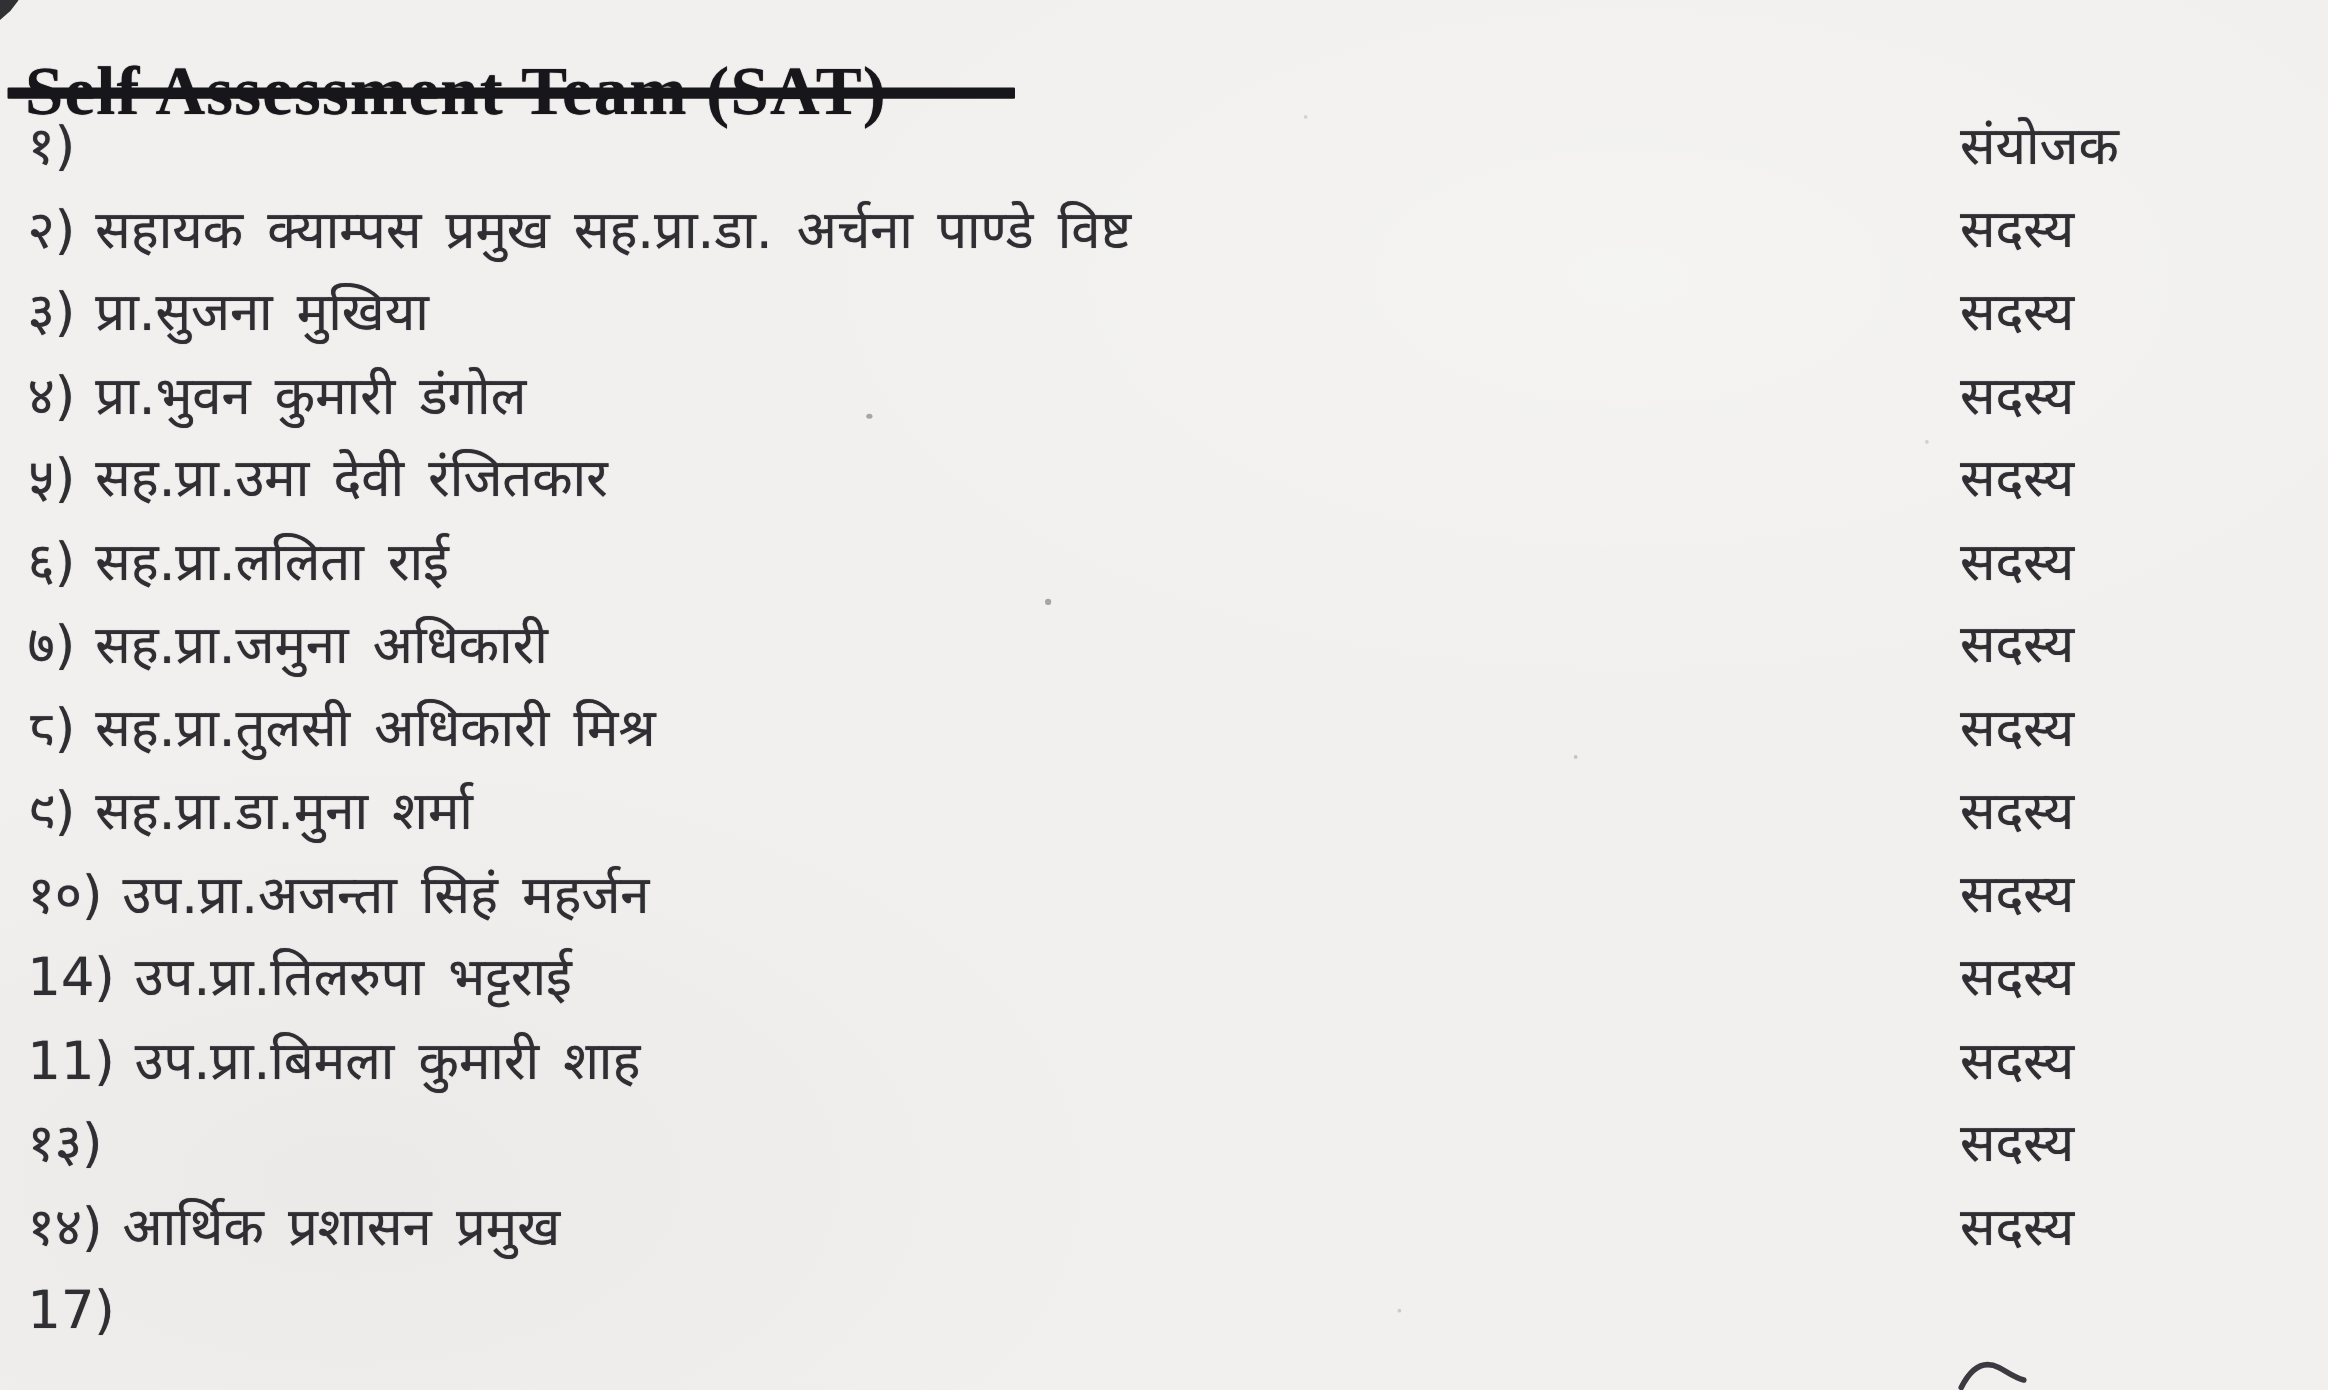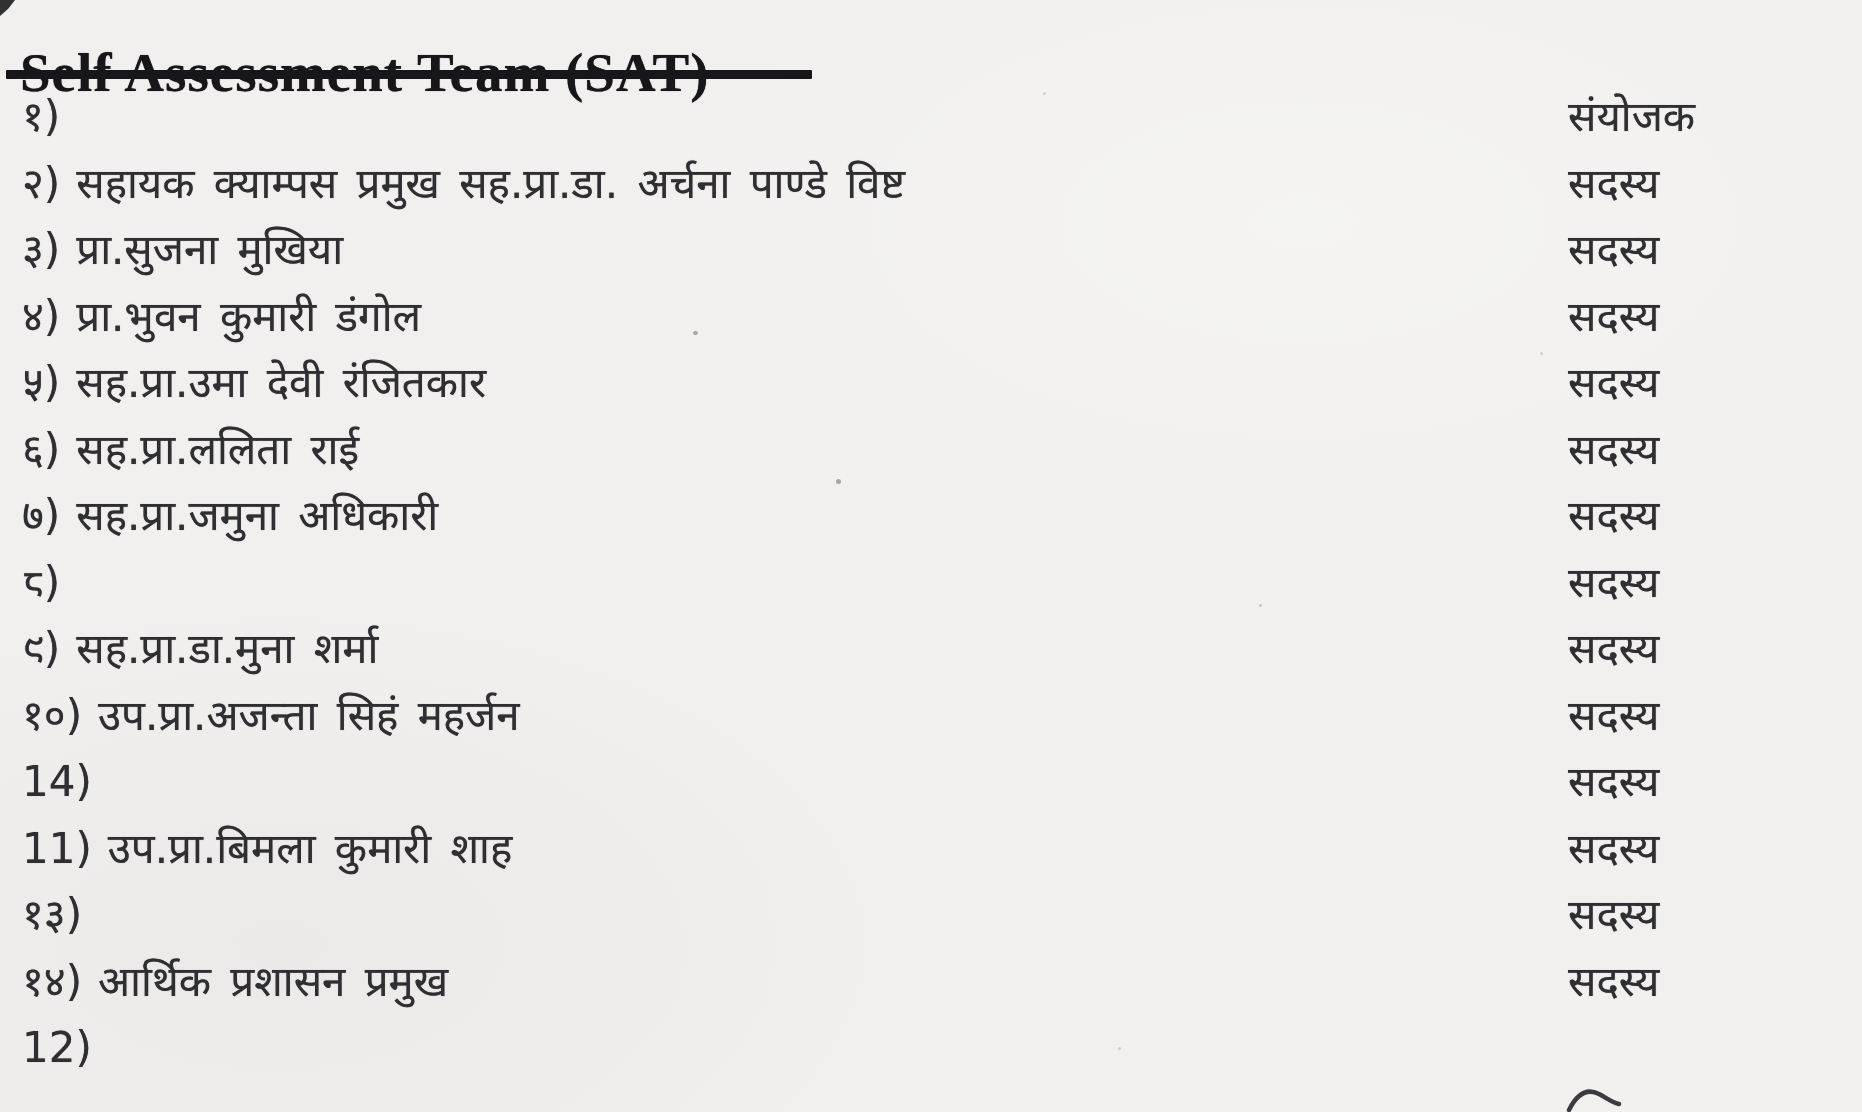--- a/index.html
+++ b/index.html
@@ -128,52 +128,54 @@
     <span class="name">सह.प्रा.ललिता राई</span>
     <span class="role">सदस्य</span>
   </div>
       <div class="row">
     <span class="num">७)</span>
     <span class="name">सह.प्रा.जमुना अधिकारी</span>
     <span class="role">सदस्य</span>
   </div>
       <div class="row">
     <span class="num">८)</span>
+    <span class="name">सह.प्रा.तुलसी अधिकारी मिश्र</span>
     <span class="role">सदस्य</span>
   </div>
       <div class="row">
     <span class="num">९)</span>
     <span class="name">सह.प्रा.डा.मुना शर्मा</span>
     <span class="role">सदस्य</span>
   </div>
       <div class="row">
     <span class="num">१०)</span>
     <span class="name">उप.प्रा.अजन्ता सिहं महर्जन</span>
     <span class="role">सदस्य</span>
   </div>
       <div class="row">
     <span class="num">14)</span>
+    <span class="name">उप.प्रा.तिलरुपा भट्टराई</span>
     <span class="role">सदस्य</span>
   </div>
       <div class="row">
     <span class="num">11)</span>
     <span class="name">उप.प्रा.बिमला कुमारी शाह</span>
     <span class="role">सदस्य</span>
   </div>
       <div class="row">
     <span class="num">१३)</span>
     <span class="role">सदस्य</span>
   </div>
       <div class="row">
     <span class="num">१४)</span>
     <span class="name">आर्थिक प्रशासन प्रमुख</span>
     <span class="role">सदस्य</span>
   </div>
       <div class="row">
-    <span class="num">12)</span>
+    <span class="num">17)</span>
   </div>
     </div>
 
   <svg class="signature" viewBox="0 0 60 26" xmlns="http://www.w3.org/2000/svg">
     <path d="M4 24 C 12 8, 22 2, 34 8 C 40 11, 46 16, 54 18" fill="none" stroke="#3a3a40" stroke-width="4.5" stroke-linecap="round"></path>
   </svg>
 
   <div class="speck s1"></div>
   <div class="speck s2"></div>
   <div class="speck s3"></div>

